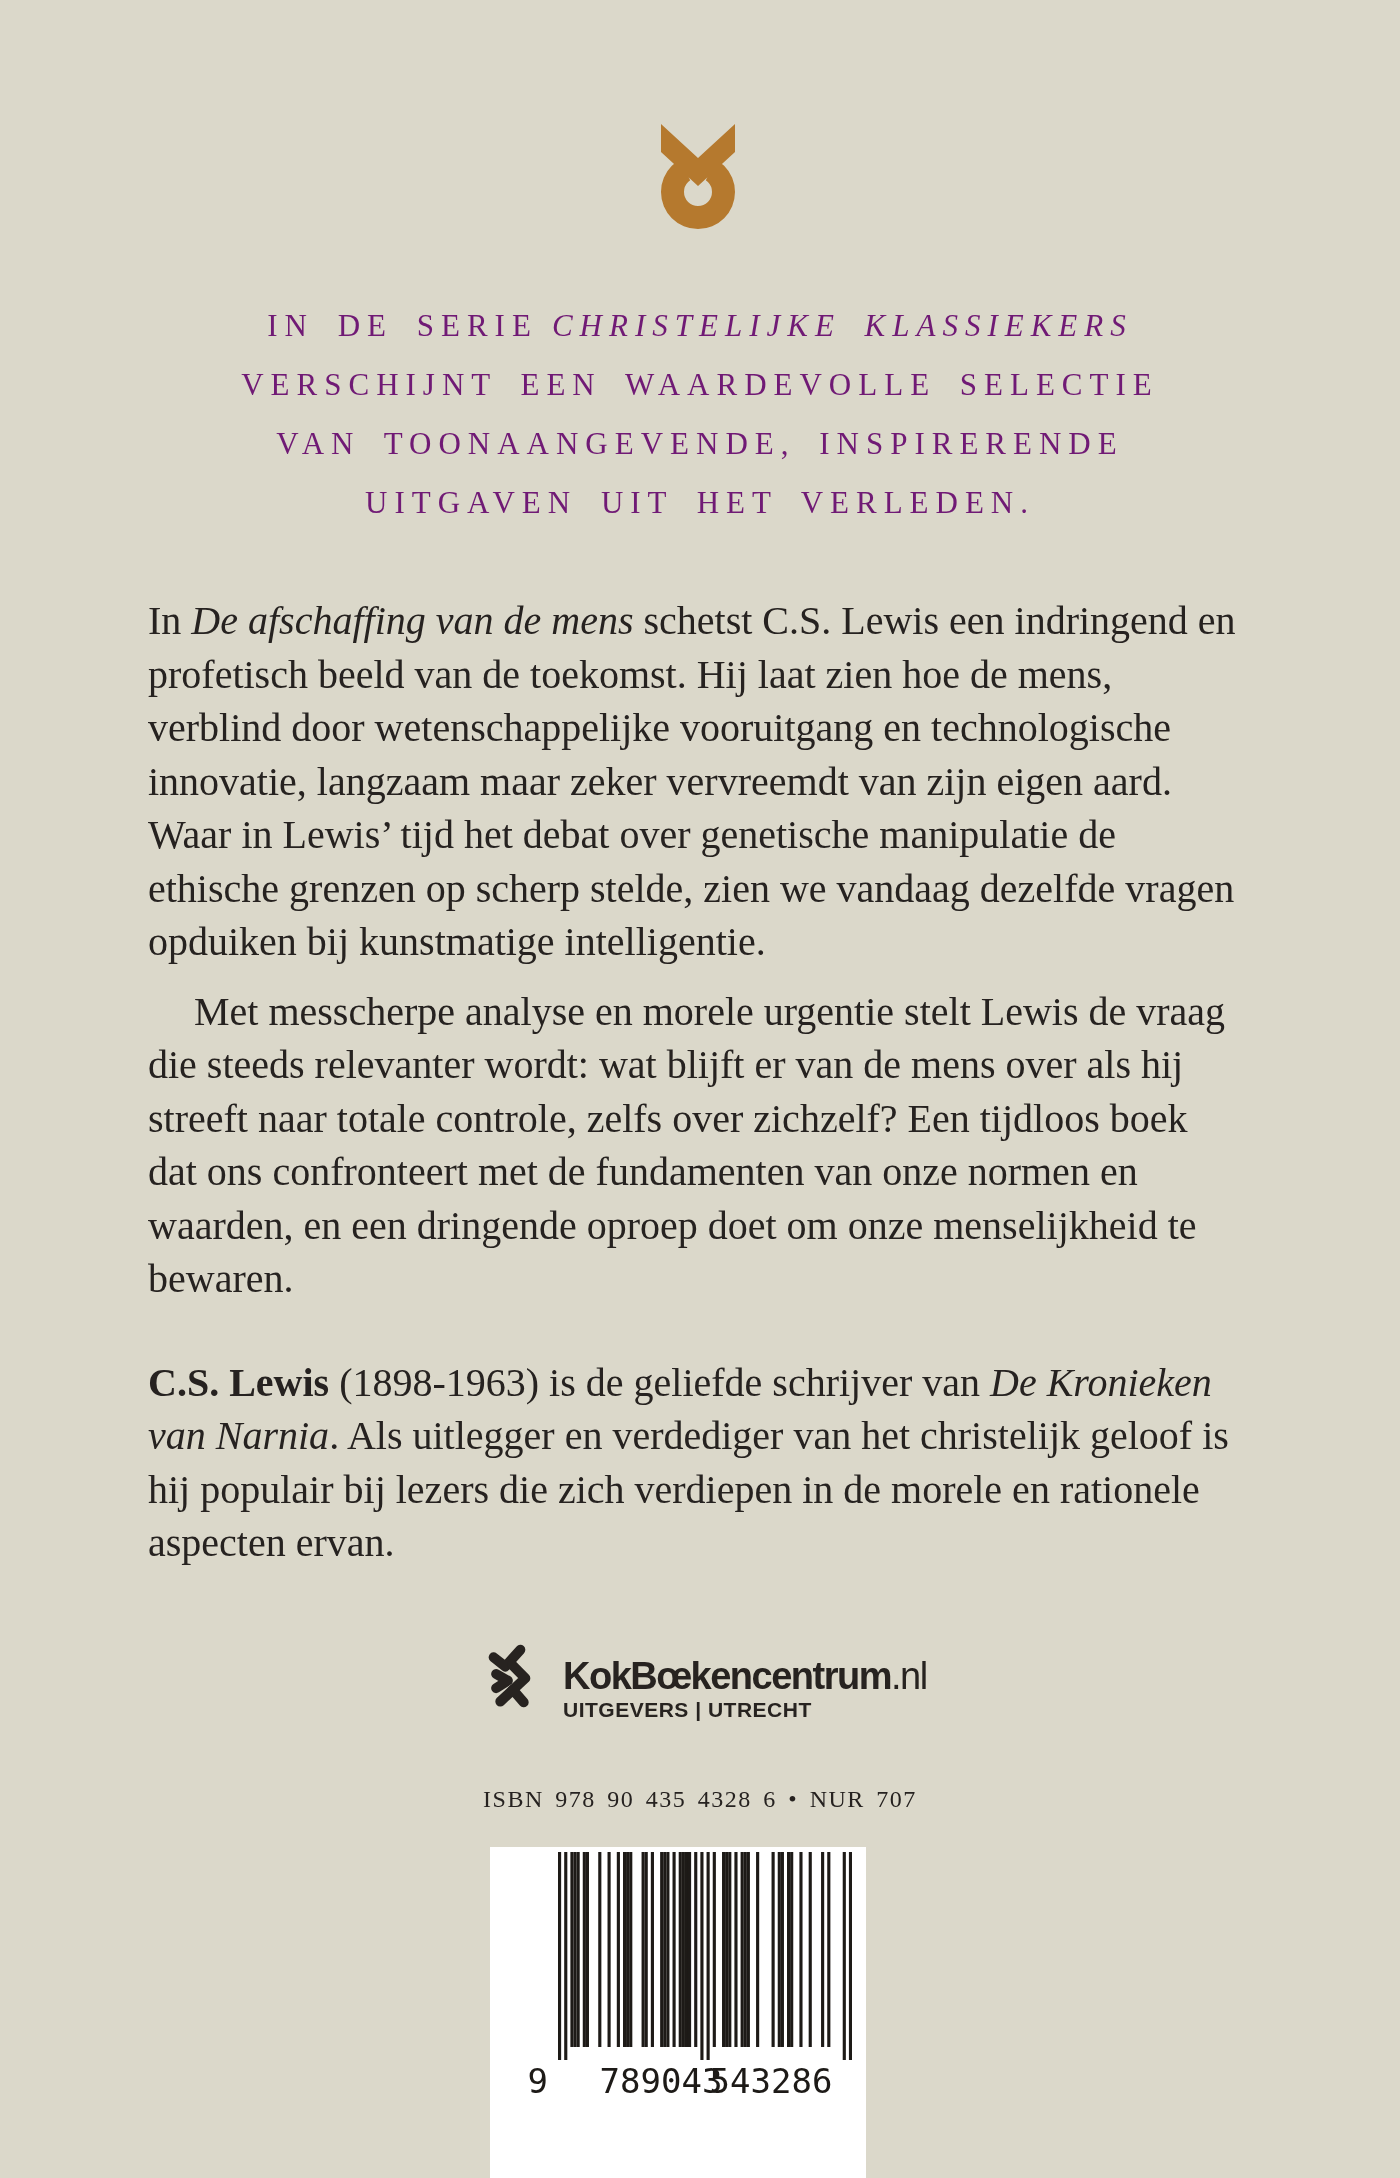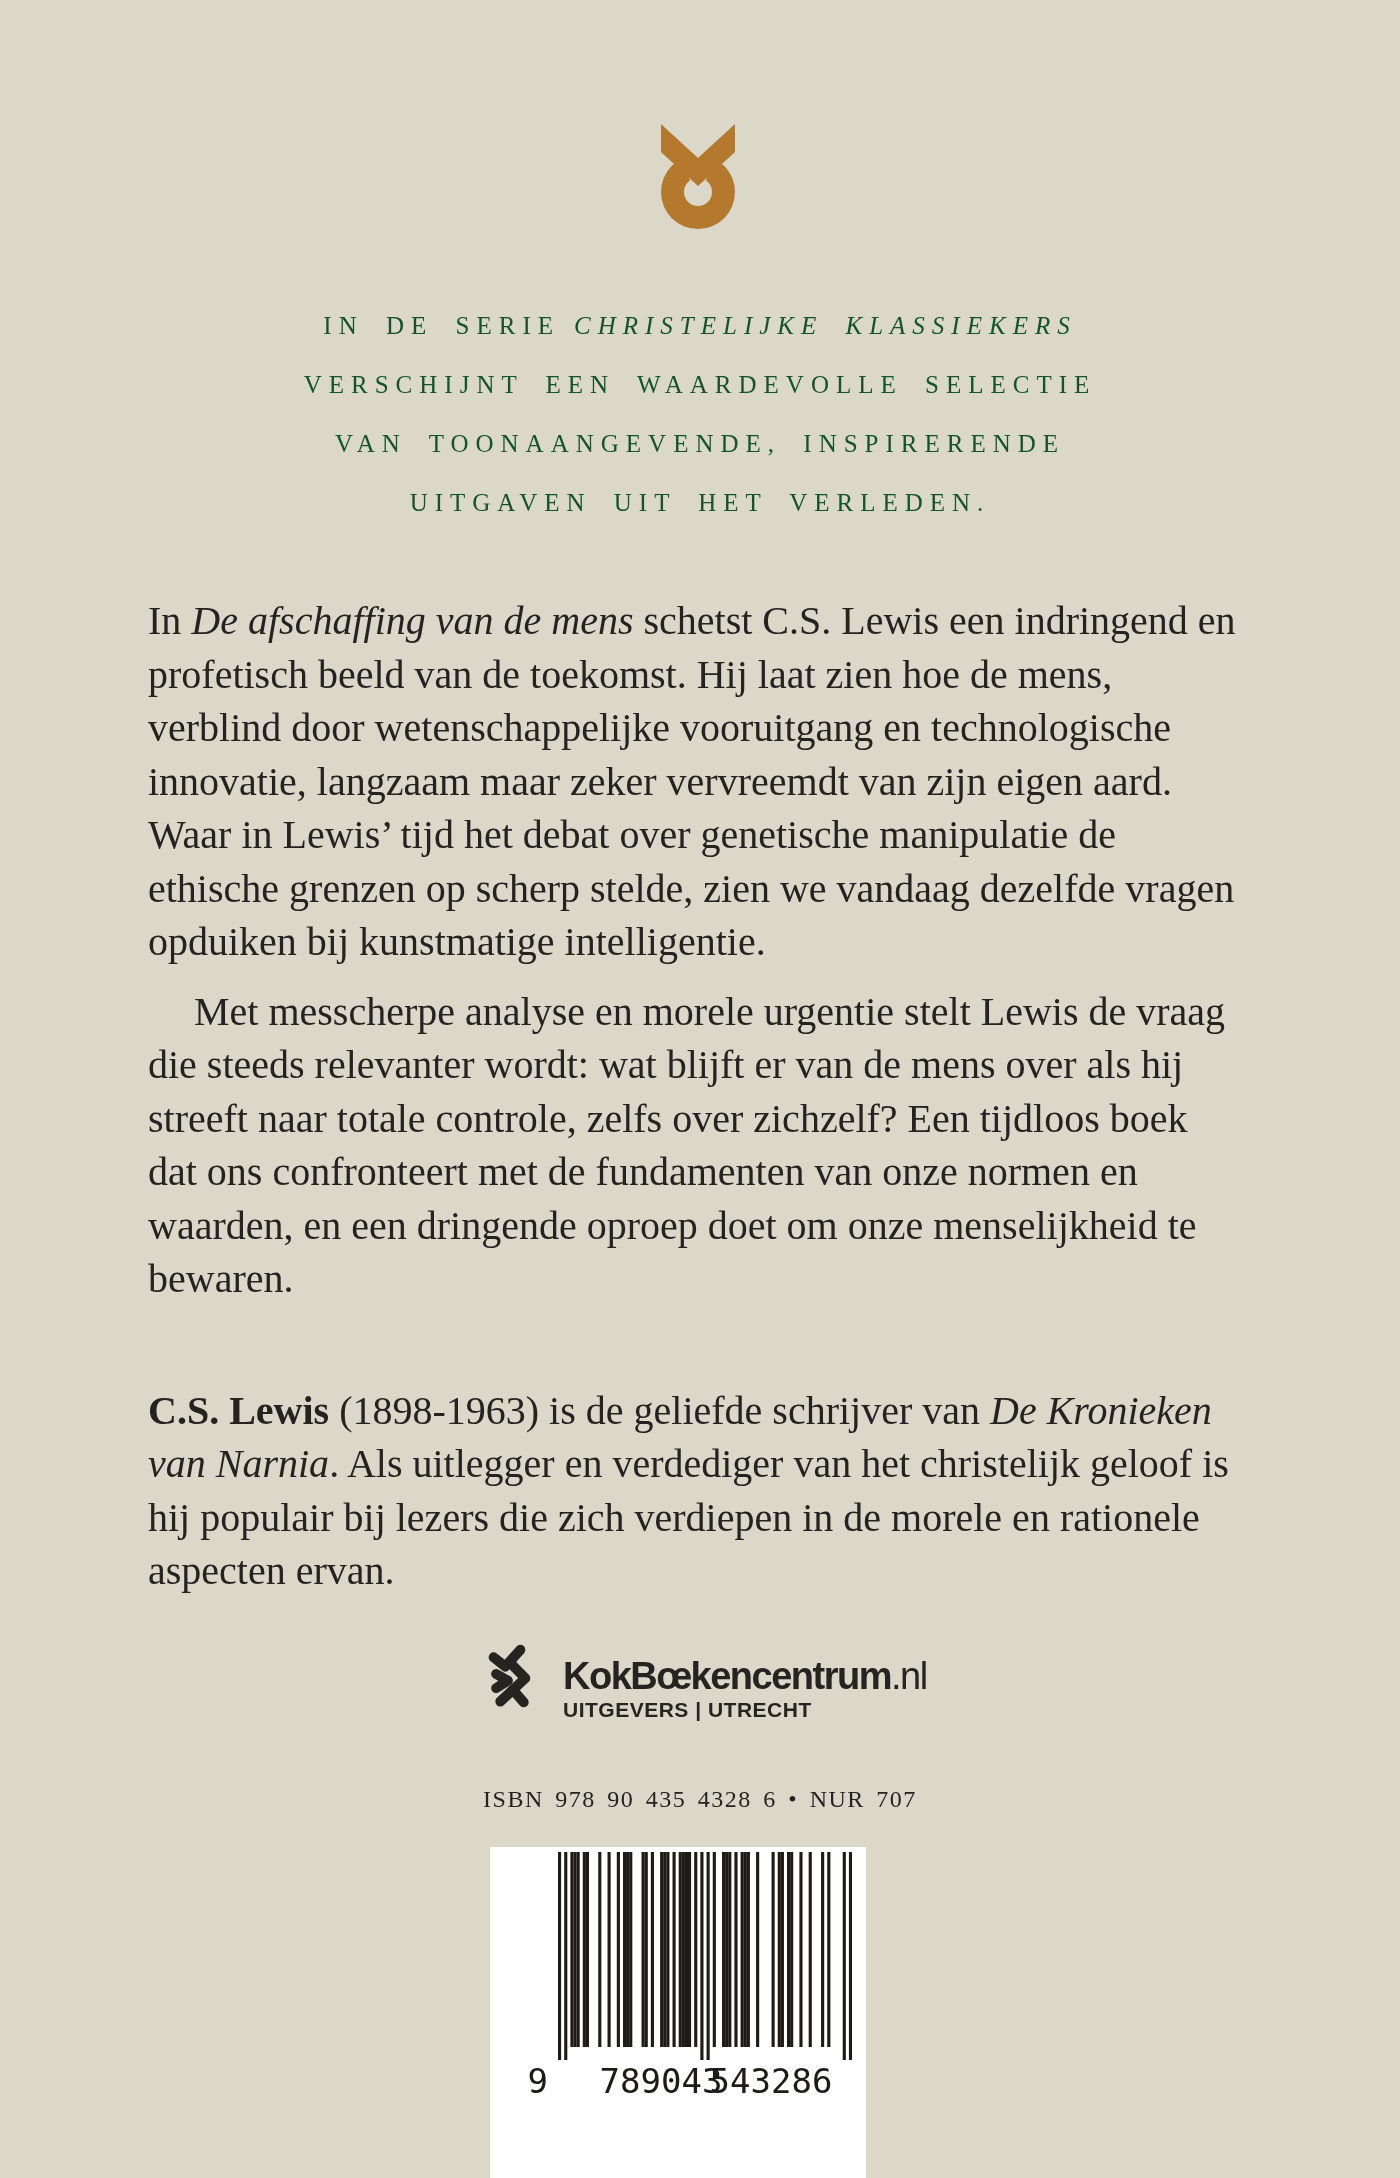--- a/index.html
+++ b/index.html
@@ -10,35 +10,35 @@
     overflow:hidden;
     font-family:"Liberation Serif", serif;
     color:#262220;
   }
   
   .series-logo{position:absolute;left:620px;top:105px;width:160px;height:130px;}
   
   .series-note{
     position:absolute;left:0;right:0;top:296px;
     text-align:center;
-    color:#14532d;
-    font-size:25px;line-height:59px;
+    color:#701a75;
+    font-size:31px;line-height:59px;
     letter-spacing:7px;word-spacing:9px;
   }
   .series-note .it{font-style:italic;}
   .series-note .pre{margin-right:14px;}
   
   .blurb{
     position:absolute;left:148px;top:594px;width:1095px;
     font-size:40px;line-height:53.5px;
     text-align:left;
   }
   .blurb p{margin:0;}
   .blurb p.p2{text-indent:46px;margin-top:16px;}
-  .blurb p.bio{margin-top:78px;}
+  .blurb p.bio{margin-top:50px;}
   .blurb .it{font-style:italic;}
   .blurb .author{font-weight:700;}
   
   .publisher{position:absolute;left:477px;top:1636px;display:flex;align-items:flex-end;}
   .pub-mark{width:60px;height:86px;flex:0 0 auto;}
   .pub-text{margin-left:26px;font-family:"Liberation Sans", sans-serif;color:#272320;}
   .pub-name{font-size:38px;font-weight:700;letter-spacing:-1.5px;line-height:40px;white-space:nowrap;}
   .pub-name .tld{font-weight:400;}
   .pub-tag{font-size:21px;font-weight:700;letter-spacing:0.5px;margin-top:2px;white-space:nowrap;}
   

